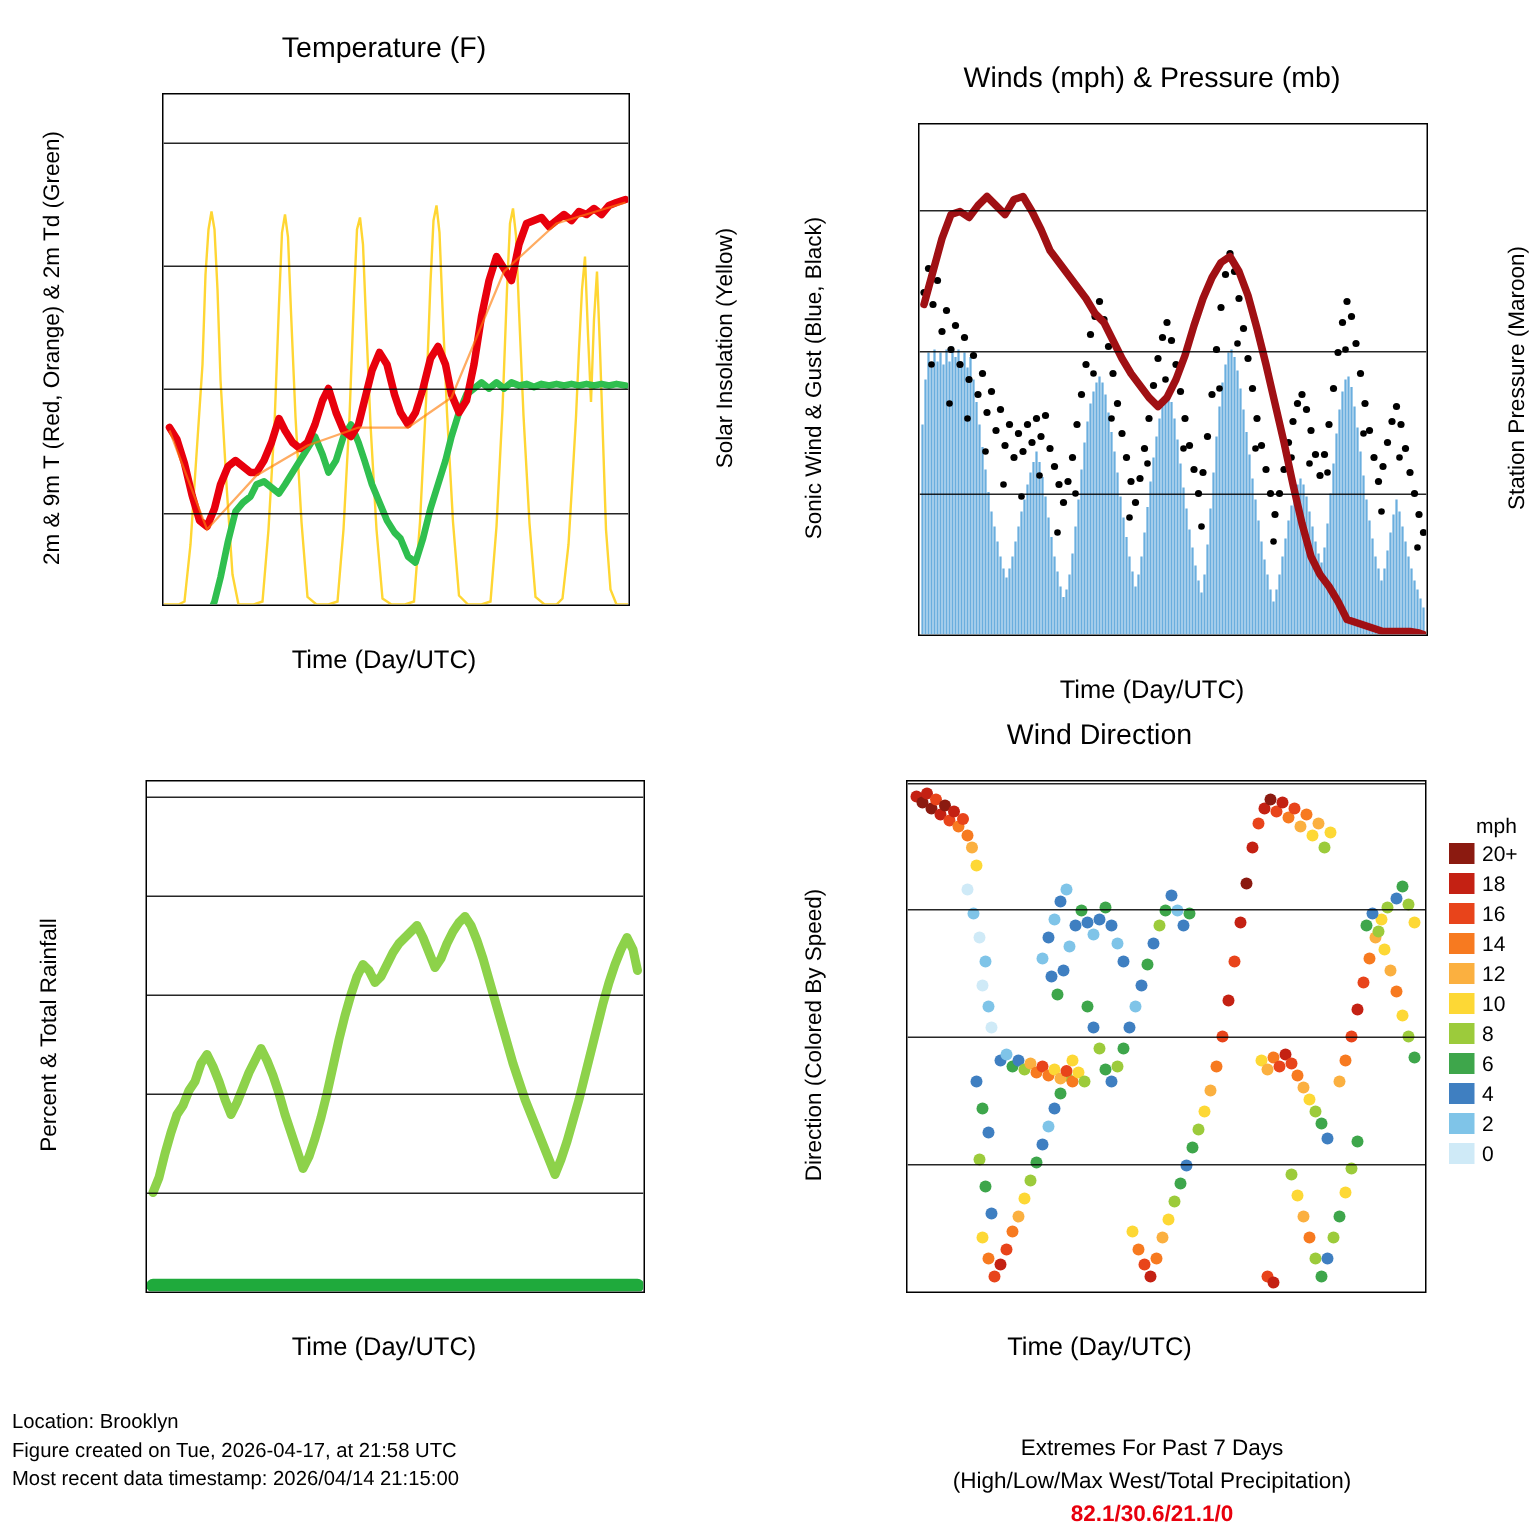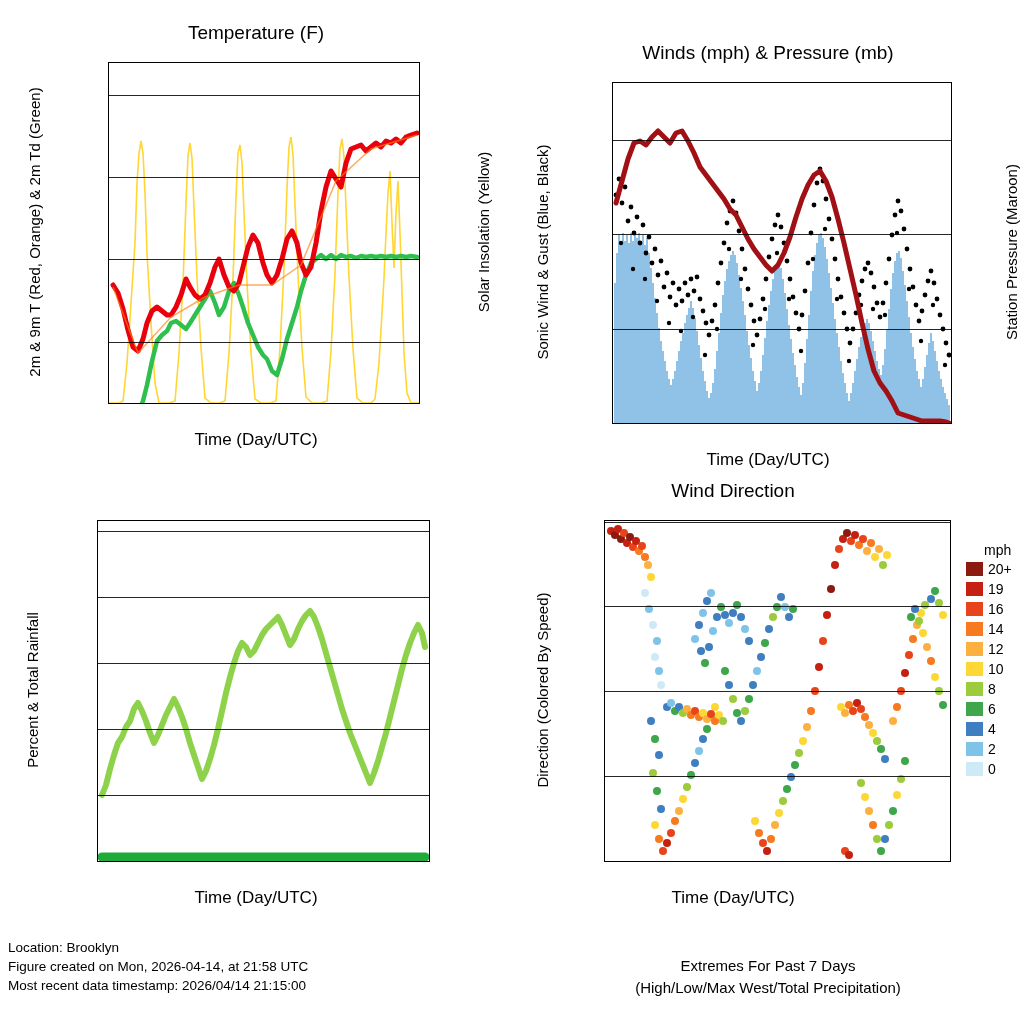--- a/index.html
+++ b/index.html
@@ -777,21 +777,21 @@
 
     <div class="xlabel" style="top:428px;left:-35px;">Time (Day/UTC)</div>
     <div class="ylabel ylabelL" style="left:22px;top:230px;">Direction (Colored By Speed)</div>
   </div>
 
   <div class="legendbox" style="left:966px;top:528px;width:58px;height:260px;">
     <div class="legendtitle" style="left:18px;top:-2px;">mph</div>
     <div class="lgswatch" style="left:0px;top:18px;background:#8b1a10;"></div>
     <div class="lglabel" style="top:25px;">20+</div>
     <div class="lgswatch" style="left:0px;top:38px;background:#c42113;"></div>
-    <div class="lglabel" style="top:45px;">19</div>
+    <div class="lglabel" style="top:45px;">18</div>
     <div class="lgswatch" style="left:0px;top:58px;background:#e8441b;"></div>
     <div class="lglabel" style="top:65px;">16</div>
     <div class="lgswatch" style="left:0px;top:78px;background:#f77a20;"></div>
     <div class="lglabel" style="top:85px;">14</div>
     <div class="lgswatch" style="left:0px;top:98px;background:#fbb040;"></div>
     <div class="lglabel" style="top:105px;">12</div>
     <div class="lgswatch" style="left:0px;top:118px;background:#fdd835;"></div>
     <div class="lglabel" style="top:125px;">10</div>
     <div class="lgswatch" style="left:0px;top:138px;background:#9ccb3b;"></div>
     <div class="lglabel" style="top:145px;">8</div>
@@ -800,22 +800,23 @@
     <div class="lgswatch" style="left:0px;top:178px;background:#3f7fc1;"></div>
     <div class="lglabel" style="top:185px;">4</div>
     <div class="lgswatch" style="left:0px;top:198px;background:#7fc4e8;"></div>
     <div class="lglabel" style="top:205px;">2</div>
     <div class="lgswatch" style="left:0px;top:218px;background:#cfeaf7;"></div>
     <div class="lglabel" style="top:225px;">0</div>
   </div>
 
   <div class="footer">
     <div>Location: Brooklyn</div>
-    <div>Figure created on Mon, 2026-04-14, at 21:58 UTC</div>
+    <div>Figure created on Tue, 2026-04-17, at 21:58 UTC</div>
     <div>Most recent data timestamp: 2026/04/14 21:15:00</div>
   </div>
 
   <div class="extremes" style="top:955px;">
     <div>Extremes For Past 7 Days</div>
     <div>(High/Low/Max West/Total Precipitation)</div>
+    <div class="extval">82.1/30.6/21.1/0</div>
   </div>
 
 </div>
 
 </body></html>

